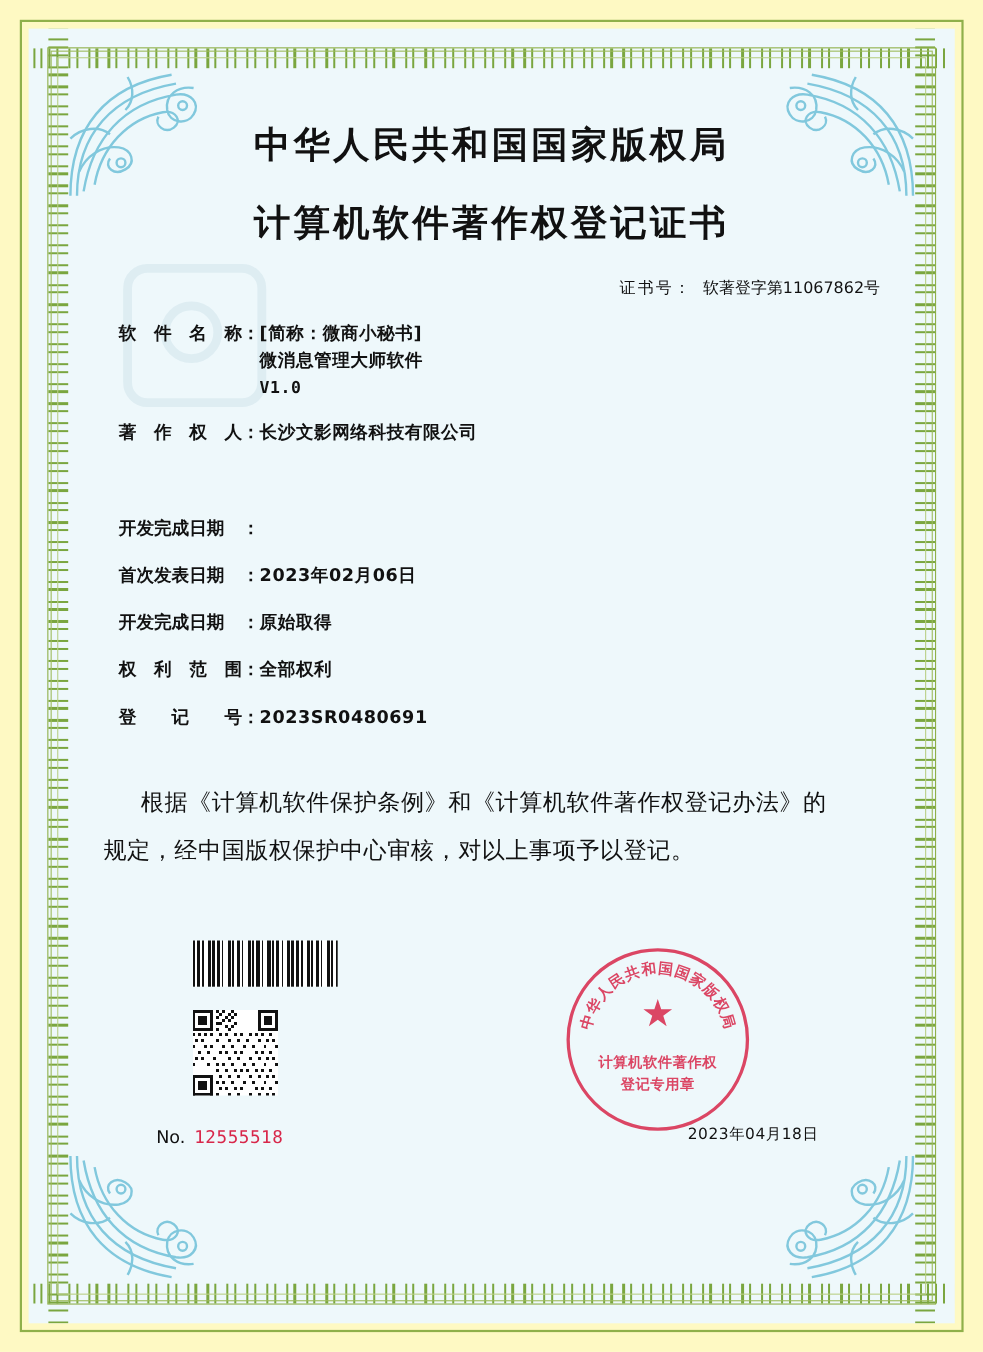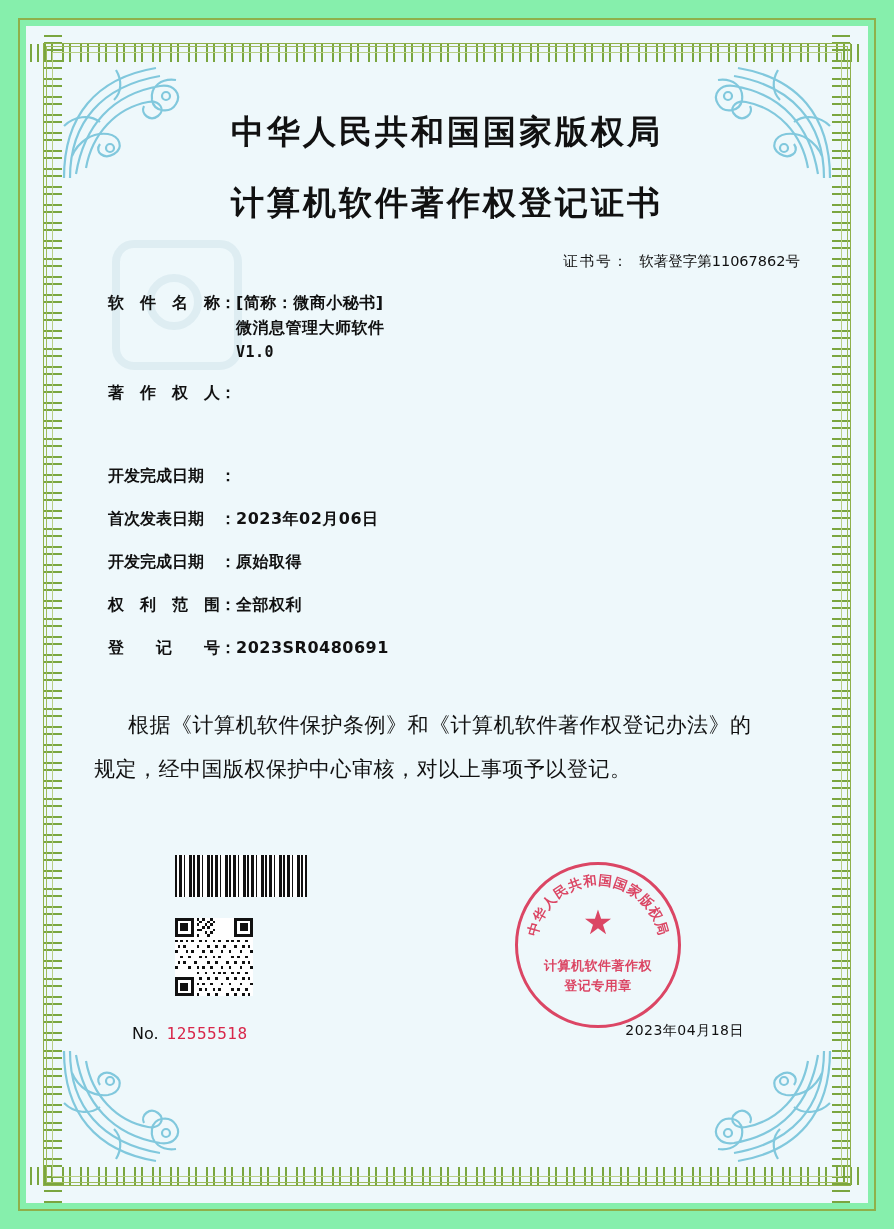--- a/index.html
+++ b/index.html
@@ -7,21 +7,21 @@
     padding: 0;
     background: #ffffff;
   }
   body {
     font-family: "DejaVu Sans", "Liberation Sans", sans-serif;
   }
   .page {
     position: relative;
     width: 894px;
     height: 1229px;
-    background: #86efac;
+    background: #fef9c3;
     overflow: hidden;
   }
   
   .border-outer {
     position: absolute;
     left: 18px; top: 18px; right: 18px; bottom: 18px;
     border: 2px solid #8fb04a;
   }
   .border-key {
     position: absolute;
@@ -240,21 +240,21 @@
     font-size: 13px;
     font-weight: bold;
     letter-spacing: 0.5px;
   }
   .seal-line1 { top: 92px; }
   .seal-line2 { top: 112px; }
 
   
   .footer-no {
     position: absolute;
-    left: 132px;
+    left: 142px;
     top: 1024px;
     font-size: 16px;
     color: #111;
     font-family: "DejaVu Sans", sans-serif;
   }
   .footer-no .num {
     color: #d8274a;
     font-family: "DejaVu Sans Mono", "Liberation Mono", monospace;
     letter-spacing: 0.5px;
     margin-left: 8px;
@@ -368,20 +368,23 @@
       </div>
 
       <div class="field-row" style="margin-top:18px;">
         <span class="field-label spread">
           <span>著</span>
             <span>作</span>
             <span>权</span>
             <span>人</span>
         </span>
         <span class="field-colon">：</span>
+        <span class="field-value">
+          <span class="line">长沙文影网络科技有限公司</span>
+        </span>
       </div>
 
     </div>
 
     <div class="spacer-lg"></div>
 
     <div class="rows-2">
 
       <div class="field-row">
         <span class="field-label">开发完成日期</span>

